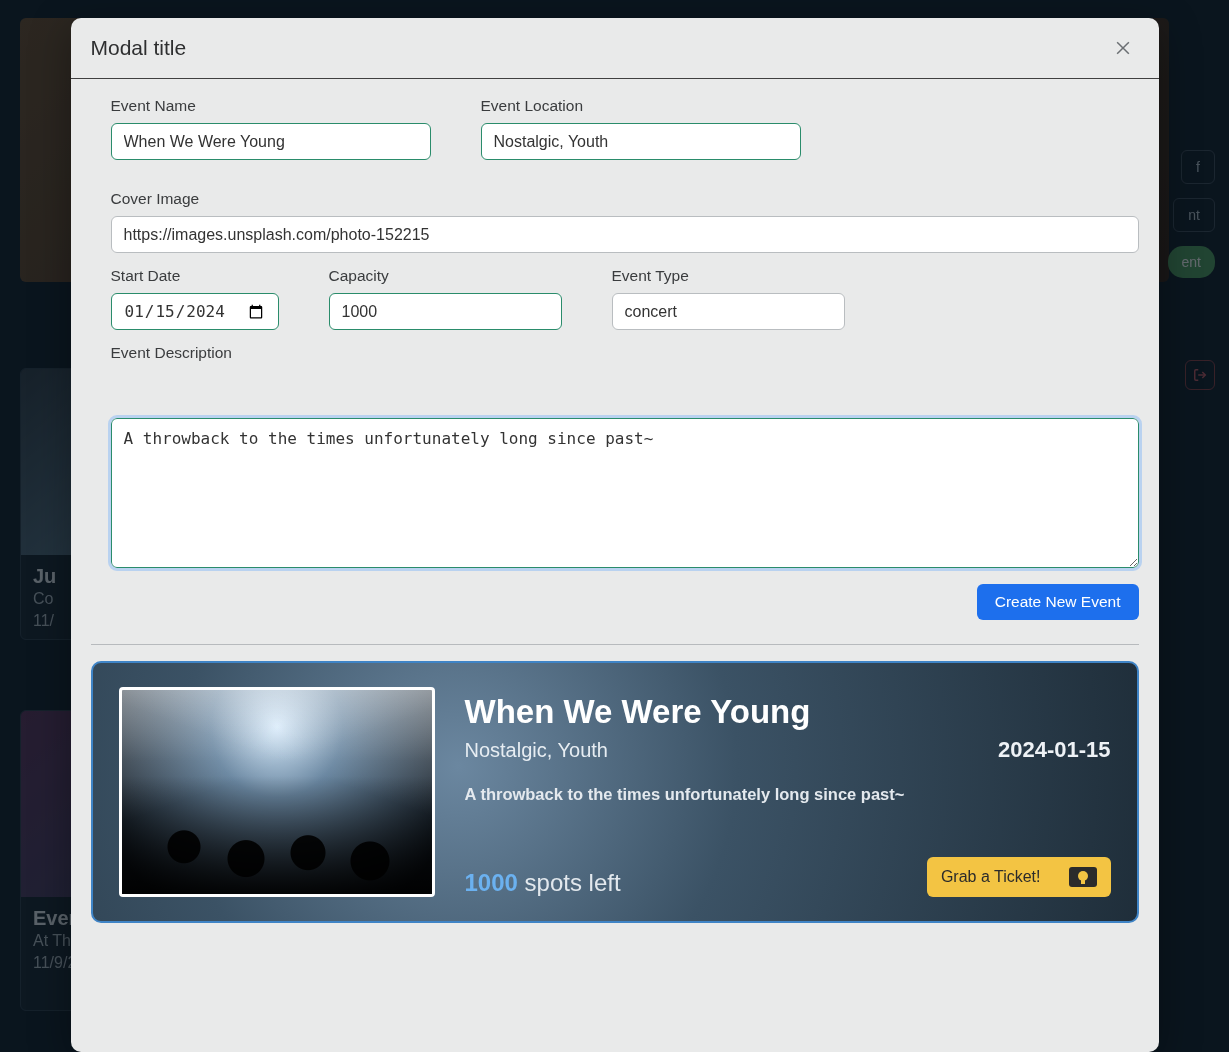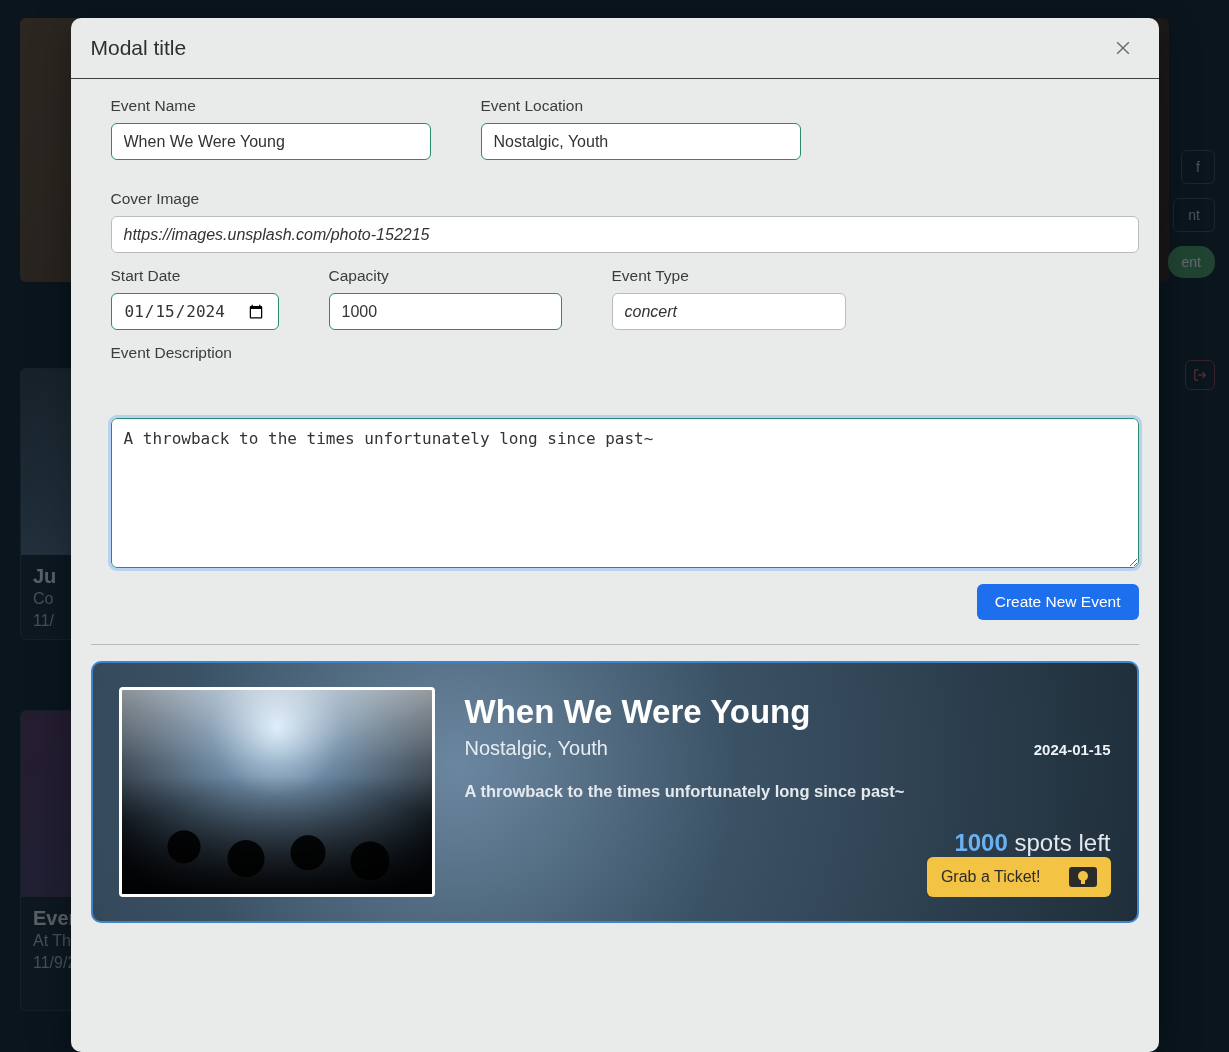--- a/index.html
+++ b/index.html
@@ -83,21 +83,21 @@
   .form-col.sd { flex:0 0 155px; }
   .form-col.cap { flex:0 0 195px; }
   .form-col.etype { flex:0 0 102px; }
   .form-col.full { flex:1 1 100%;gap:48px; }
 
   .form-label { font-size:15.5px; color:#3a3c3e; margin-bottom:8px; }
   .input {
     height:37px; border:1px solid #2a8c6b; border-radius:6px; background:#fff;
     padding:0 12px; font-size:16px; color:#333; outline:none;
   }
-  .input.gray { border-color:#b9bdc0;font-style:italic; }
+  .input.gray { border-color:#b9bdc0; }
   .textarea {
     border:1px solid #2a8c6b; border-radius:6px; background:#fff;
     padding:10px 12px; font-size:16px; color:#333; resize:vertical; height:150px;
     outline:3px solid #b9d2f0; outline-offset:0;
   }
   .row-actions { display:flex; justify-content:flex-end; margin-top:16px; }
   .btn-primary {
     background:#1d6fed; color:#fff; border:0; border-radius:6px;
     padding:9px 18px; font-size:15.5px; cursor:pointer;
   }
@@ -130,23 +130,23 @@
     content:""; position:absolute; inset:0;
     background:
       linear-gradient(200deg, rgba(255,255,255,0.35), transparent 40%),
       linear-gradient(160deg, rgba(255,255,255,0.3), transparent 42%),
       linear-gradient(180deg, rgba(255,255,255,0.2), transparent 35%);
   }
   .preview-main { flex:1; display:flex; flex-direction:column; }
   .preview-title { font-size:33px; font-weight:800; margin-top:6px; }
   .preview-row { display:flex; justify-content:space-between; align-items:baseline; margin-top:6px; }
   .preview-loc { font-size:20px; font-weight:500; color:#e7edf2; }
-  .preview-date { font-size:15px; font-weight:600; color:#eef2f6; }
+  .preview-date { font-size:22px; font-weight:600; color:#eef2f6; }
   .preview-desc { margin-top:22px; font-size:16.5px; font-weight:600; color:#e4e9ee; }
-  .preview-bottom { margin-top:auto; display:flex; align-items:flex-end; justify-content:space-between; padding-top:28px;flex-direction:column;}
+  .preview-bottom { margin-top:auto; display:flex; align-items:flex-end; justify-content:space-between; padding-top:28px;}
   .spots { font-size:24px; color:#e2e8ed; font-weight:500; }
   .spots .n { color:#6bb1f0; font-weight:700; }
   .ticket-btn {
     background:#f3c443; color:#2b2b2b; border:0; border-radius:6px;
     padding:10px 14px; font-size:16px; font-weight:500; display:flex; align-items:center; gap:28px; cursor:pointer;
   }
   .ticket-icon { width:28px; height:20px; background:#2b2b2b; border-radius:3px; position:relative; }
   .ticket-icon::before { content:""; position:absolute; left:9px; top:4px; width:10px; height:10px; background:#f3c443; border-radius:50%; }
   .ticket-icon::after { content:""; position:absolute; left:12px; top:12px; width:4px; height:5px; background:#f3c443; }
 </style>

